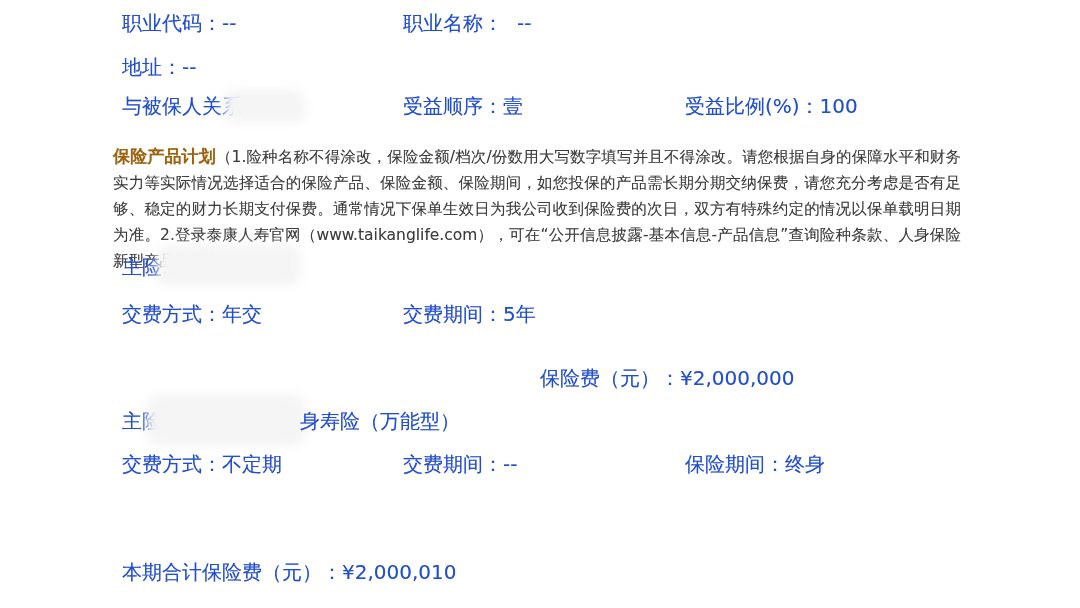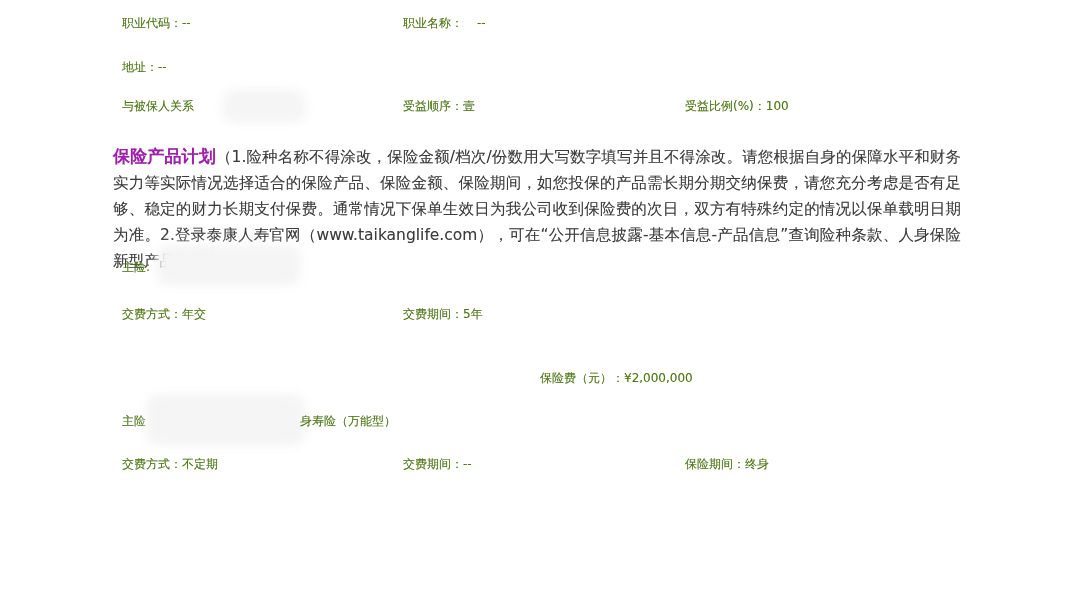--- a/index.html
+++ b/index.html
@@ -8,36 +8,36 @@
     background:#ffffff;
     font-family:"DejaVu Sans","Liberation Sans",sans-serif;
     color:#3a3a3a;
     -webkit-font-smoothing:antialiased;
   }
   .doc{
     position:relative;width:1080px;height:608px;background:#ffffff;
   }
   .field{
     position:absolute;
-    font-size:12px;
+    font-size:20px;
     line-height:22px;
     white-space:nowrap;
-    color:#4d7c0f;
+    color:#1d4ed8;
     text-shadow:0 0 0.6px rgba(60,60,60,0.35);
   }
   .field .label,.field .value{display:inline;}
   .value.gap{margin-left:14px;}
   .para{
     position:absolute;left:113px;top:143px;width:848px;
     font-size:15.5px;line-height:26px;
     text-align:justify;white-space:normal;
     color:#3c3c3c;
     text-shadow:0 0 0.6px rgba(60,60,60,0.35);
   }
-  .para .heading{font-weight:700;font-size:17px;color:#a21caf;}
+  .para .heading{font-weight:700;font-size:17px;color:#a16207;}
   .wrapfield{
     white-space:normal;width:292px;line-height:26px;
   }
   .redact{
     position:absolute;
     background:#f5f5f5;
     border-radius:5px;
     filter:blur(3px);
     box-shadow:0 0 8px 5px rgba(243,243,243,0.95);
   }
@@ -101,14 +101,17 @@
     <span>身寿险（万能型）</span>
   </div>
   <div class="field" style="left:403px;top:453px">
     <span class="label">交费期间：</span><span class="value">--</span>
   </div>
   <div class="field" style="left:685px;top:453px">
     <span class="label">保险期间：</span><span class="value">终身</span>
   </div>
 
 
+  <div class="field" style="left:122px;top:561px">
+    <span class="label">本期合计保险费（元）：</span><span class="value">¥2,000,010</span>
+  </div>
 
 </div>
 
 </body></html>

